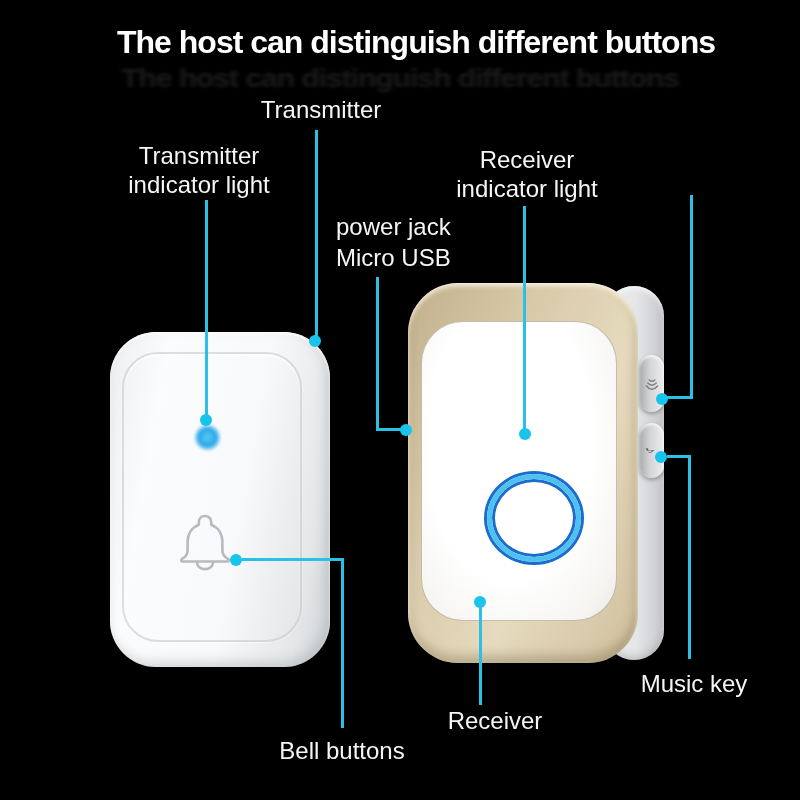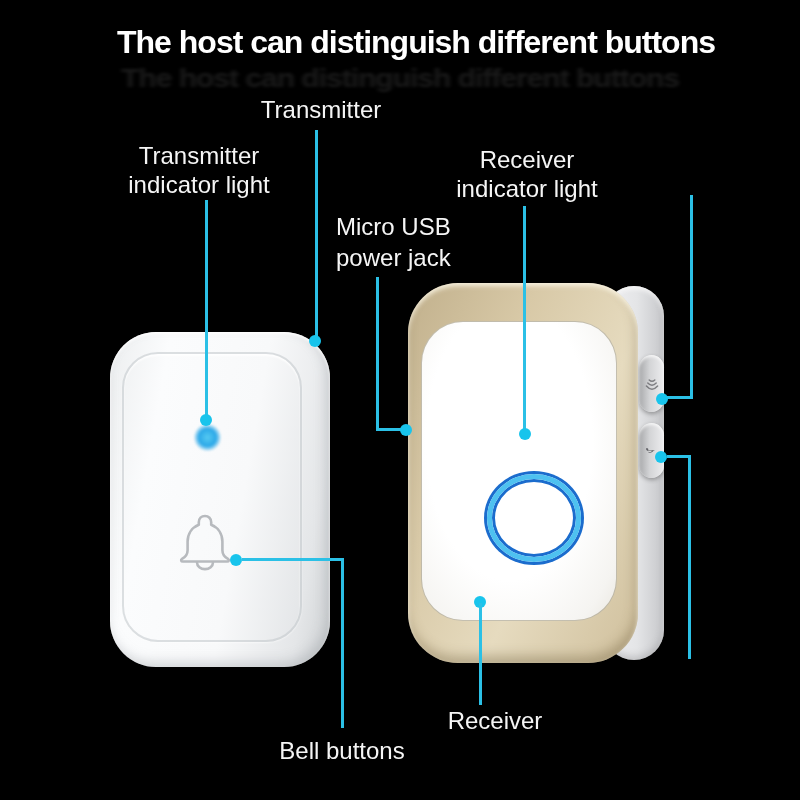--- a/index.html
+++ b/index.html
@@ -154,30 +154,31 @@
     <span>indicator light</span>
   </div>
   <div class="vline" style="left:523px;top:206px;height:225px"></div>
   <div class="dot" style="left:519px;top:428px"></div>
 
   <div class="vline" style="left:690px;top:195px;height:203px"></div>
   <div class="hline" style="left:663px;top:396px;width:30px"></div>
   <div class="dot" style="left:656px;top:393px"></div>
 
   <div class="lbl-left" style="left:336px;top:211px">
+    <span style="display:block">power jack</span>
     <span style="display:block">Micro USB</span>
-    <span style="display:block">power jack</span>
   </div>
   <div class="vline" style="left:376px;top:277px;height:154px"></div>
   <div class="hline" style="left:377px;top:428px;width:27px"></div>
   <div class="dot" style="left:400px;top:424px"></div>
 
   <div class="dot" style="left:655px;top:451px"></div>
   <div class="hline" style="left:667px;top:455px;width:24px"></div>
   <div class="vline" style="left:688px;top:455px;height:204px"></div>
+  <div class="lbl" style="left:694px;top:669px">Music key</div>
 
   <div class="dot" style="left:474px;top:596px"></div>
   <div class="vline" style="left:479px;top:603px;height:102px"></div>
   <div class="lbl" style="left:495px;top:706px">Receiver</div>
 
   <div class="dot" style="left:230px;top:554px"></div>
   <div class="hline" style="left:242px;top:558px;width:102px"></div>
   <div class="vline" style="left:341px;top:558px;height:170px"></div>
   <div class="lbl" style="left:342px;top:736px">Bell buttons</div>
 

